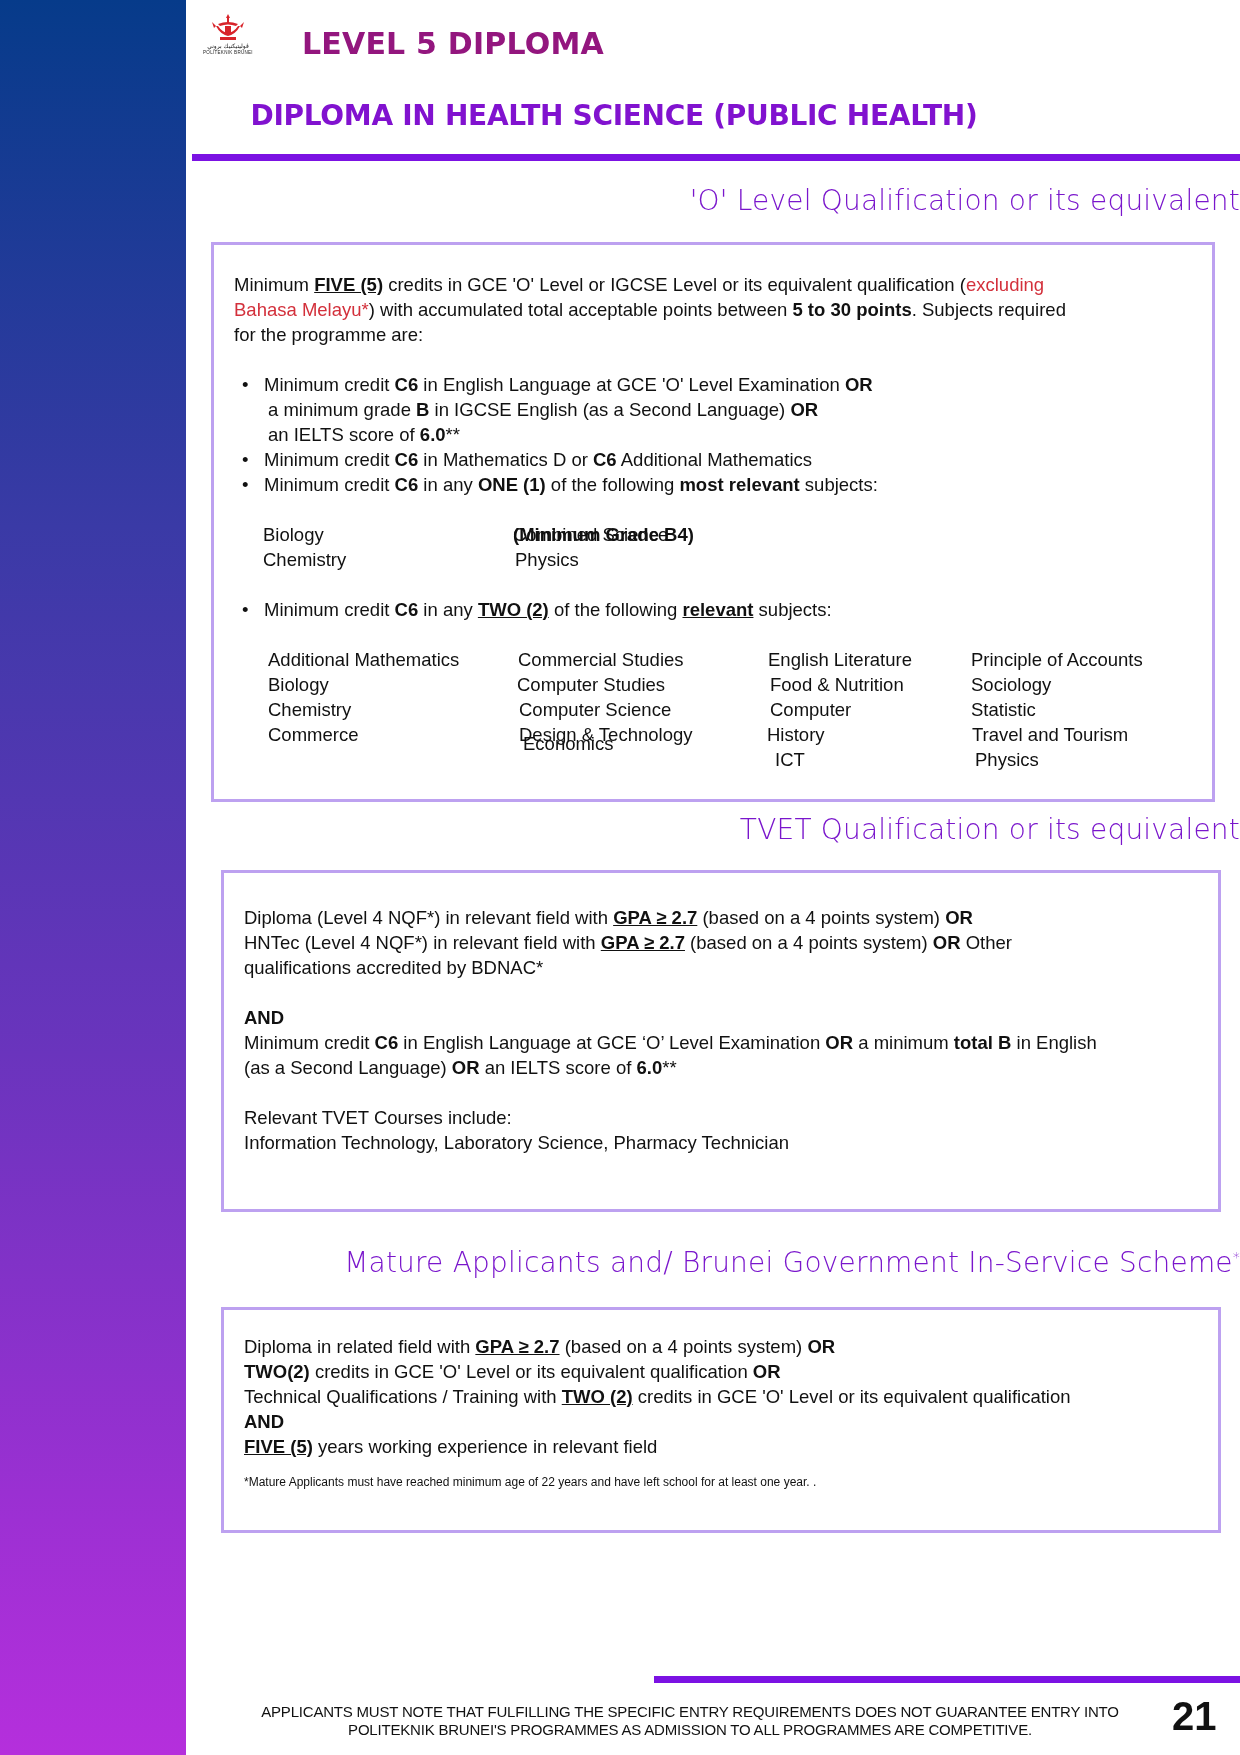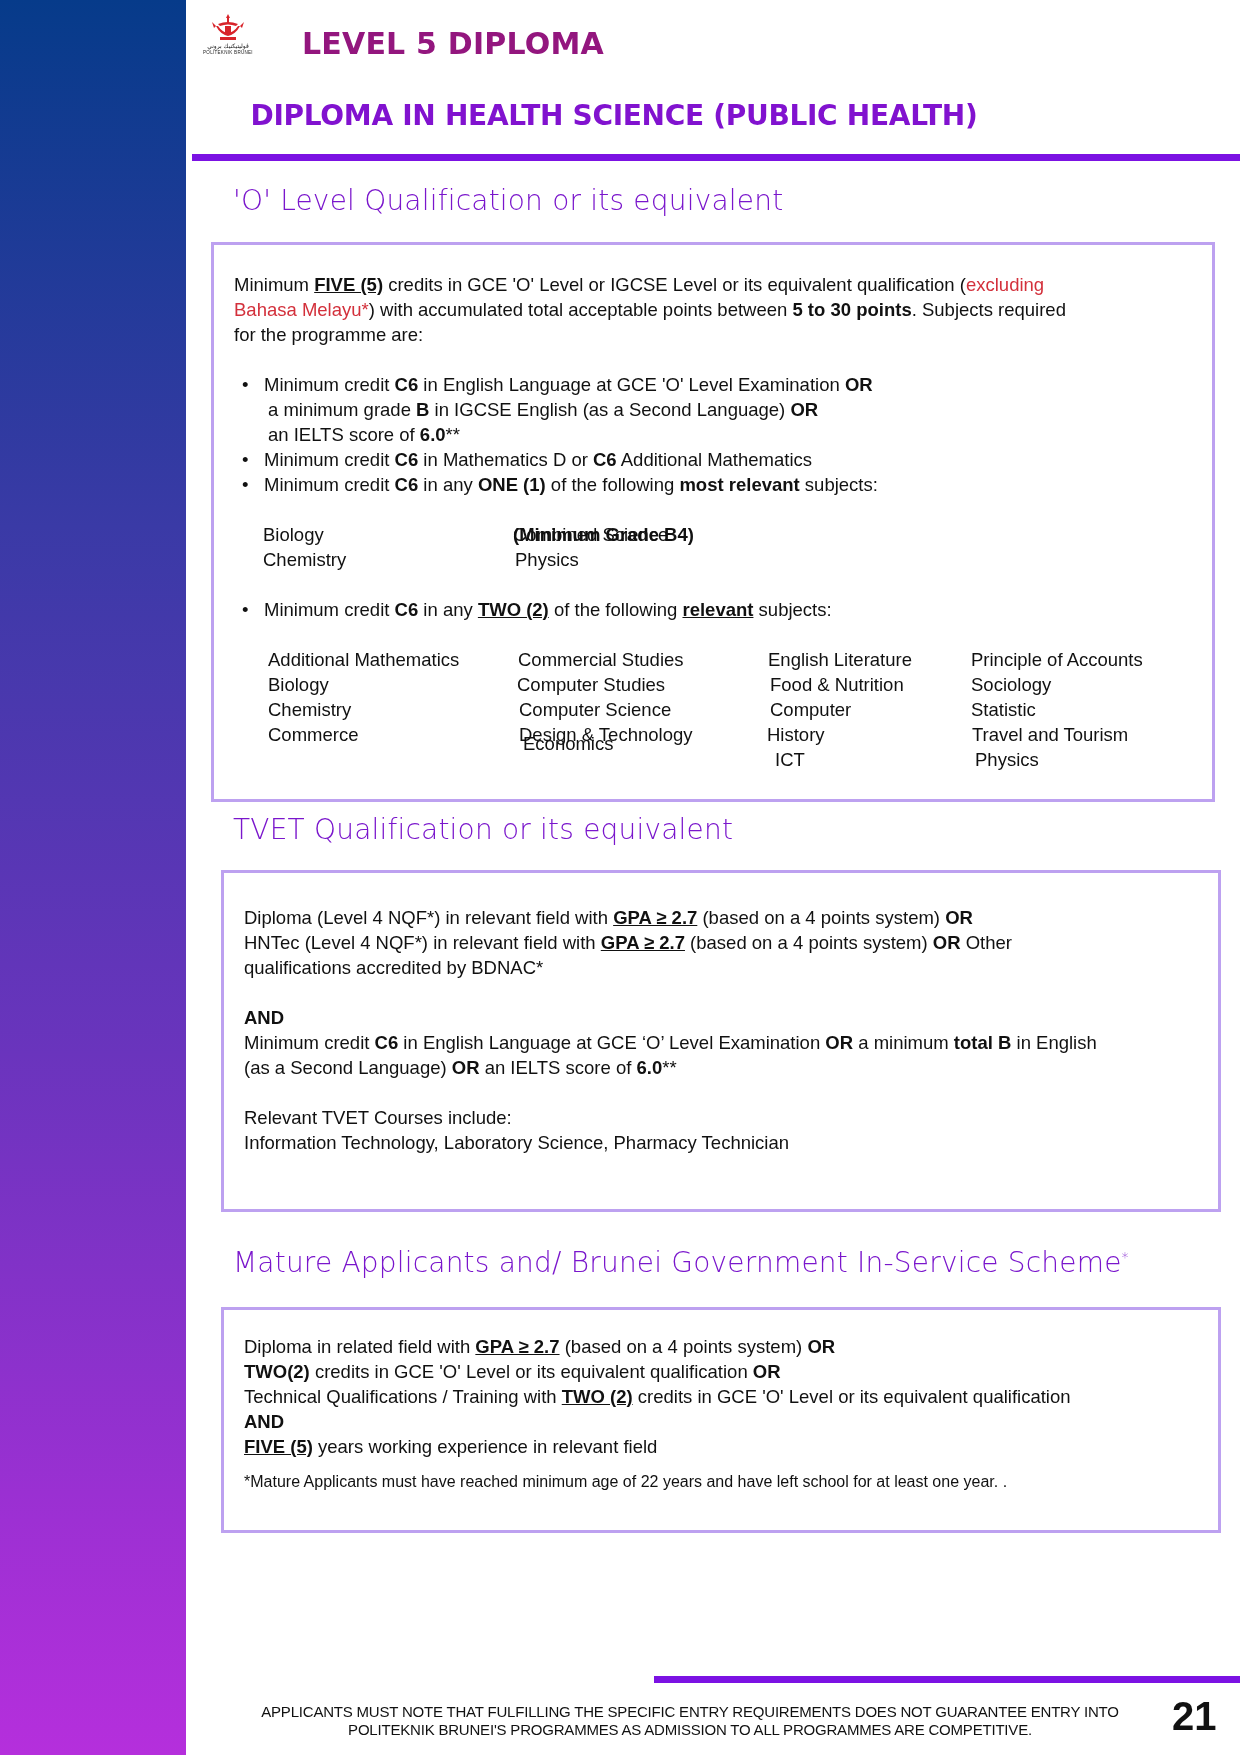--- a/index.html
+++ b/index.html
@@ -22,21 +22,21 @@
   }
 
   .prog-title {
     position: absolute; left: 186px; width: 856px; top: 99px; text-align: center;
     font-size: 28px; font-weight: 700; color: #8112cf; font-family: "DejaVu Sans", sans-serif;
     letter-spacing: -0.3px;
   }
   .top-rule { position: absolute; left: 192px; top: 154px; width: 1048px; height: 7px; background: #7b12e3; }
 
   .section-heading {
-    position: absolute; left: 186px; width: 1054px; text-align: left;
+    position: absolute; left: 186px; width: 1054px; text-align: right;
     font-size: 28px; color: #7a16cc; font-family: "DejaVu Sans", sans-serif; font-weight: 300;
     letter-spacing: 0.2px;
     padding-left: 47px;
   }
 
   .box {
     position: absolute; border: 3px solid #bda1f0; background: #fff;
     font-size: 18.5px; line-height: 25px; color: #111;
     font-family: "Liberation Sans", sans-serif;
     margin-top: 12px;
@@ -46,21 +46,21 @@
   .u { text-decoration: underline; font-weight: 700; }
   .red { color: #d3303b; }
 
   .bullet { position: relative; padding-left: 30px; white-space: nowrap; }
   .bullet::before { content: "\2022"; position: absolute; left: 8px; top: 0; }
   .indent { padding-left: 34px; white-space: nowrap; }
 
   .subj-grid { position: relative; }
   .subj-grid span { position: absolute; white-space: nowrap; }
 
-  .small-note { font-size: 16px; line-height: 18px; }
+  .small-note { font-size: 12px; line-height: 18px; }
 
   .bottom-rule { position: absolute; left: 654px; top: 1676px; width: 586px; height: 7px; background: #7b12e3; }
   .disclaimer {
     position: absolute; left: 230px; width: 920px; top: 1703px; text-align: center;
     font-size: 15px; line-height: 18px; color: #111; text-transform: uppercase;
     font-family: "Liberation Sans", sans-serif; letter-spacing: -0.2px;
   }
   .page-num {
     position: absolute; left: 1172px; top: 1694px; font-size: 40px; font-weight: 800;
     color: #111; font-family: "Liberation Sans", sans-serif;

